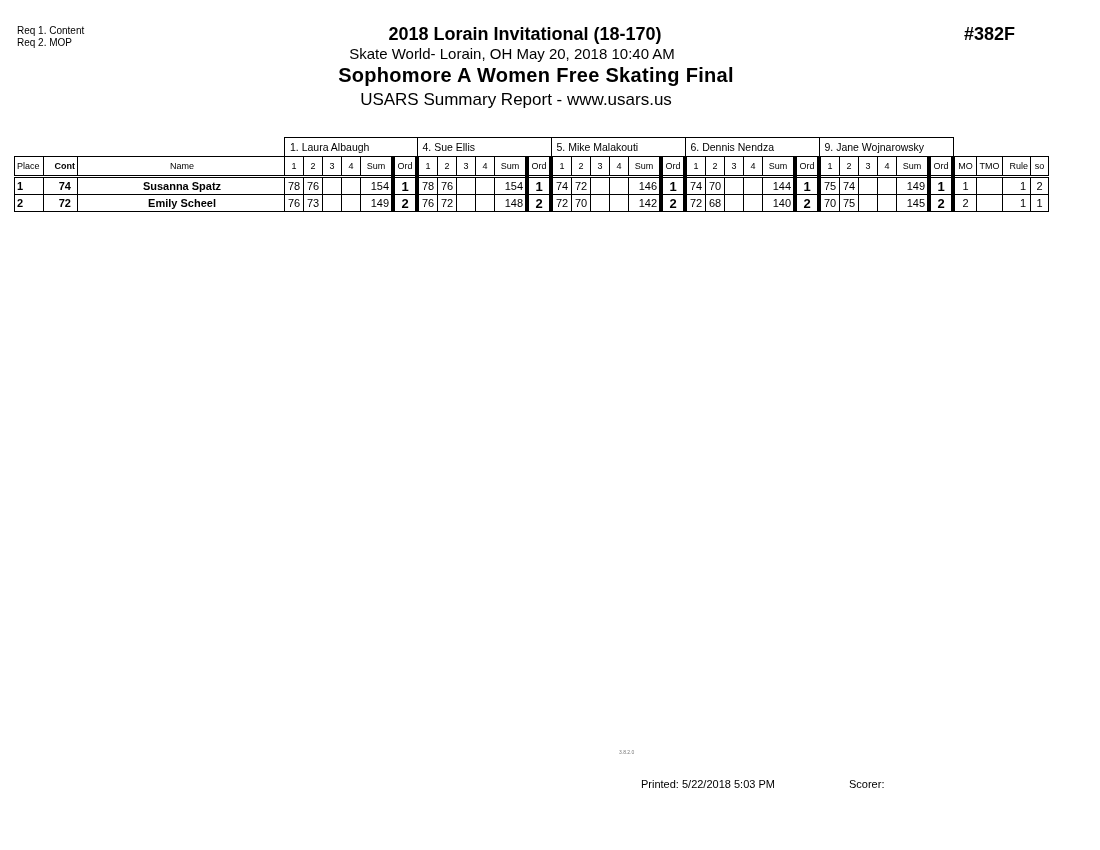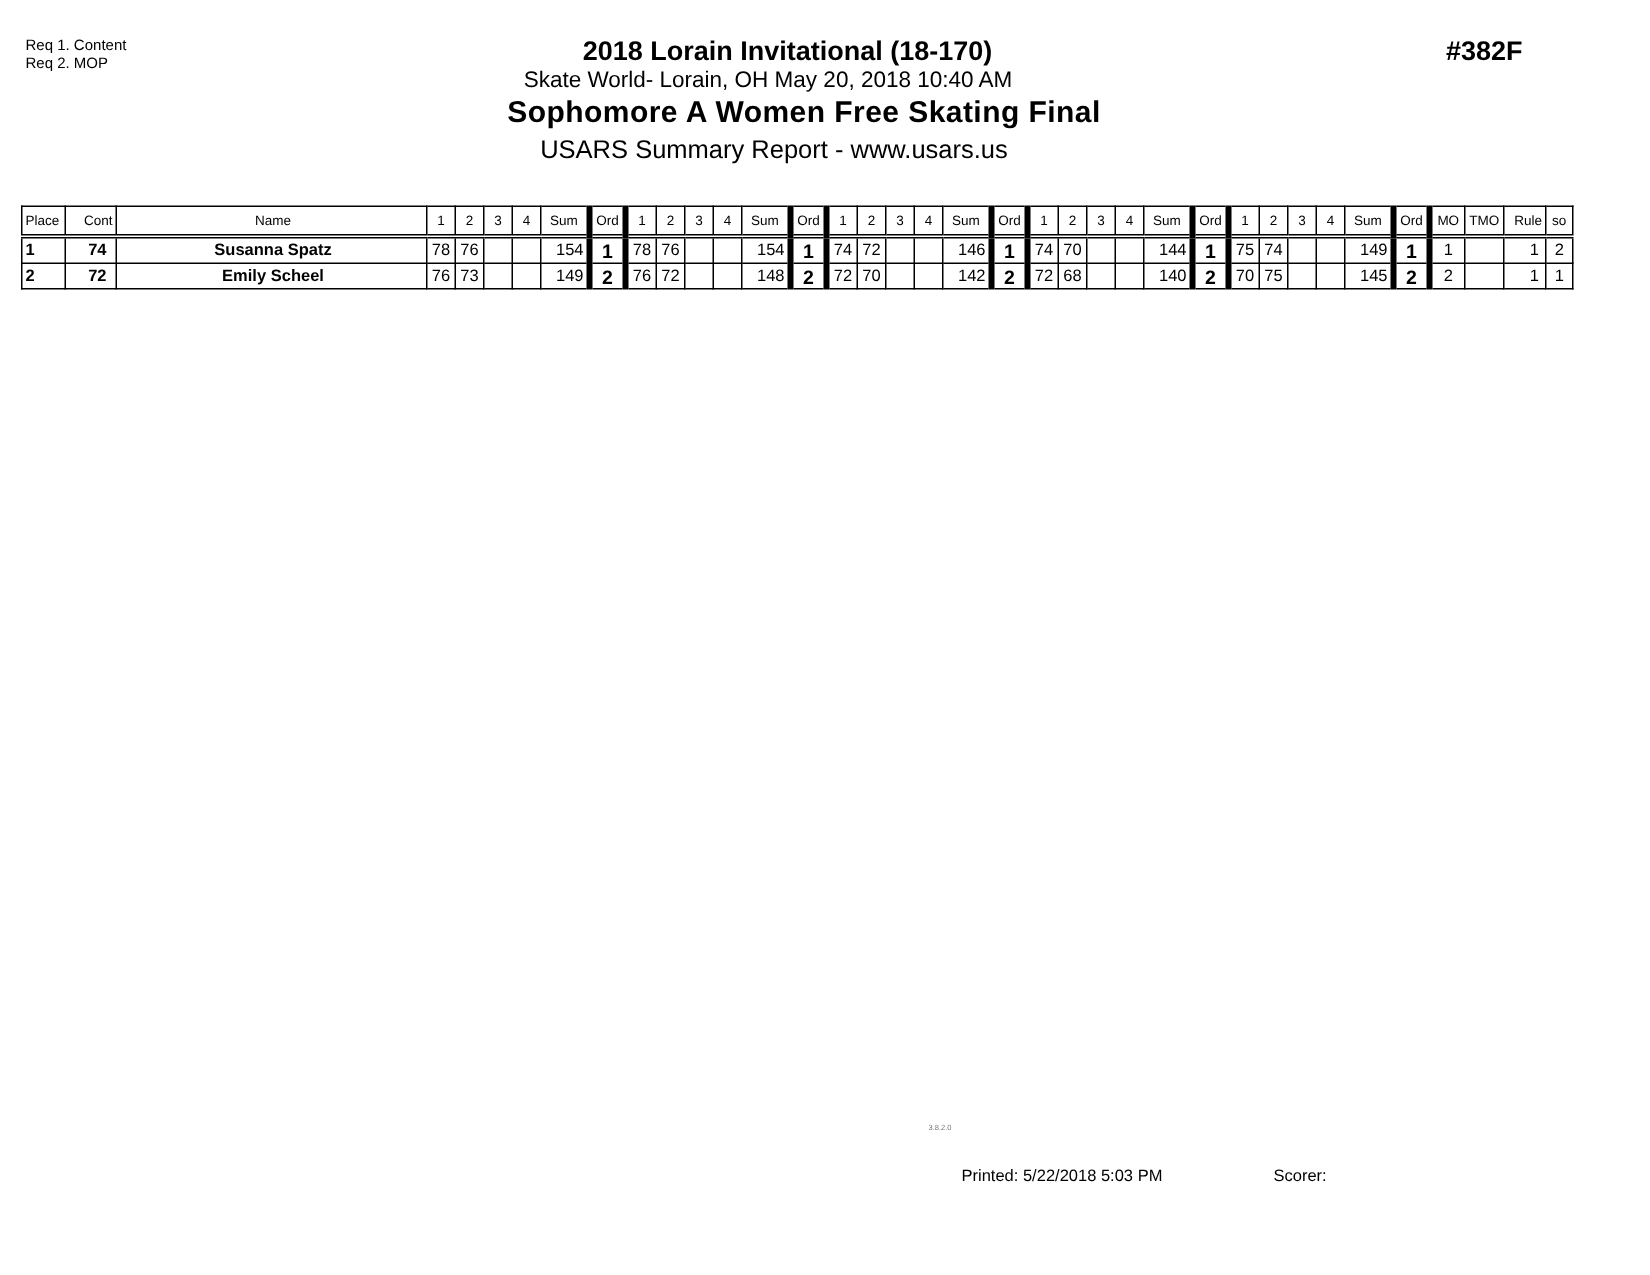--- a/index.html
+++ b/index.html
@@ -48,23 +48,32 @@
 </div>
 
 <div class="hdr h1"><span>2018 Lorain Invitational (18-170)</span></div>
 <div class="hdr h2"><span>Skate World- Lorain, OH  May 20, 2018  10:40 AM</span></div>
 <div class="hdr h3"><span>Sophomore A Women Free Skating Final</span></div>
 <div class="hdr h4"><span>USARS Summary Report - www.usars.us</span></div>
 <div class="evt">#382F</div>
 
 <table class="res">
   <tbody>
+      <tr class="jrow">
+    <td class="blank" colspan="3"></td>
+    <td class="judge" colspan="6">1.  Laura Albaugh</td>
+    <td class="judge" colspan="6">4.  Sue Ellis</td>
+    <td class="judge" colspan="6">5.  Mike Malakouti</td>
+    <td class="judge" colspan="6">6.  Dennis Nendza</td>
+    <td class="judge" colspan="6">9.  Jane  Wojnarowsky</td>
+    <td class="blank" colspan="4"></td>
+  </tr>
   <tr class="colh">
     <td class="place left" style="font-weight:normal">Place</td>
-    <td class="cont" style="font-weight:normal;text-align:left;padding-right:2px !important">Cont</td>
+    <td class="cont" style="font-weight:bold;text-align:left;padding-right:2px !important">Cont</td>
     <td class="name" style="font-weight:normal">Name</td>
 
     <td class="sc">1</td>
     <td class="sc">2</td>
     <td class="sc">3</td>
     <td class="sc">4</td>
     <td class="sum" style="text-align:center !important">Sum</td>
     <td class="ord">Ord</td>
 
     <td class="sc">1</td>

